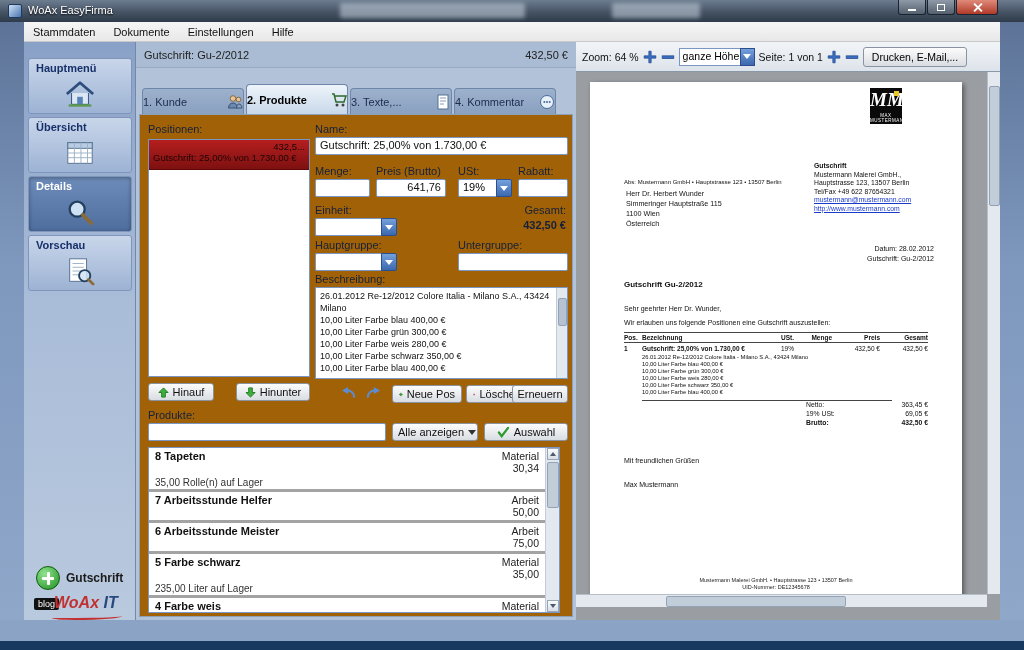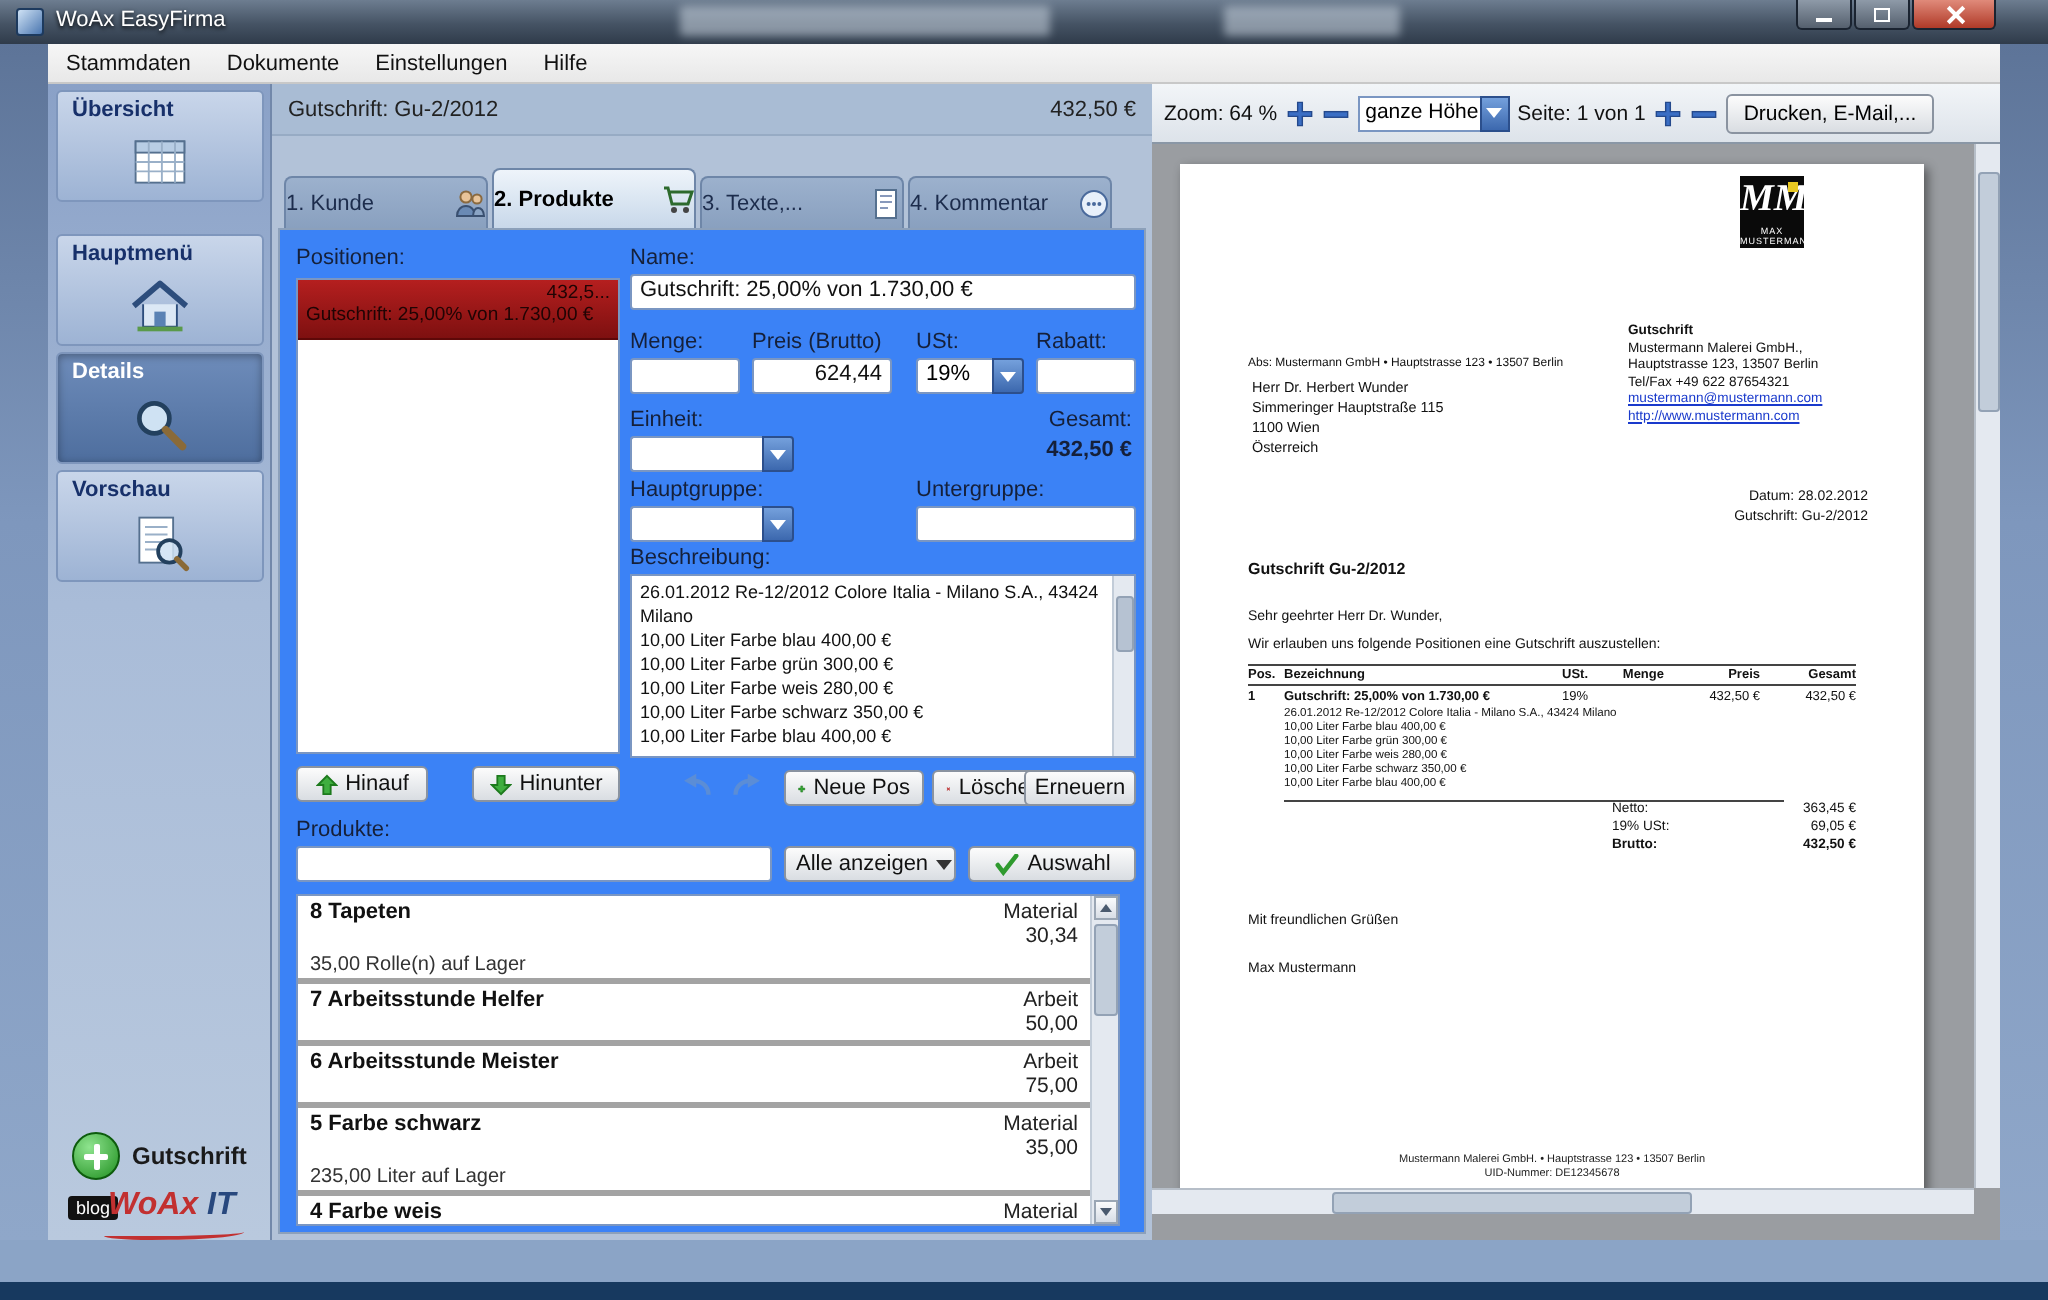--- a/index.html
+++ b/index.html
@@ -60,21 +60,21 @@
   .center-header { position:absolute; left:0; top:0; width:440px; height:26px; background:#a9bcd4;
     display:flex; align-items:center; justify-content:space-between; padding:0 8px; border-bottom:1px solid #97abc4; }
   .ch-title,.ch-total { font-size:11px; color:#222; }
   .tabstrip { position:absolute; left:6px; top:42px; height:30px; display:flex; align-items:flex-end; }
   .tab { width:102px; height:26px; margin-right:2px; border:1px solid #6e86a8; border-bottom:none; border-radius:4px 4px 0 0;
     background:linear-gradient(180deg,#9cb1cd,#89a0bf); display:flex; align-items:center; justify-content:space-between; gap:4px;
     font-size:11px; color:#1c2c4c; cursor:pointer; }
   .tab.sel { height:30px; background:linear-gradient(180deg,#eef4fa,#c8d8ea); font-weight:bold; color:#000; }
   .tab svg { width:16px; height:16px; }
   .form-panel { position:absolute; left:3px; top:72px; width:434px; height:503px;
-    background:#3b82f6; border:1px solid #8ca0ba; }
+    background:#a16207; border:1px solid #8ca0ba; }
 
   .lbl { position:absolute; font-size:11px; color:#15203a; white-space:nowrap; }
   .tb { position:absolute; background:#fff; border:1px solid #7a96c2; border-radius:2px;
     font-size:11px; color:#111; padding:1px 4px; height:18px; overflow:hidden; white-space:nowrap; }
   .combo { position:absolute; height:18px; display:flex; }
   .combo .cv { flex:1; background:#fff; border:1px solid #7a96c2; border-right:none; border-radius:2px 0 0 2px;
     font-size:11px; padding:1px 4px; overflow:hidden; white-space:nowrap; }
   .combo .ca { width:16px; background:linear-gradient(180deg,#74a0dc,#3c68ae); border:1px solid #2c4f8c; border-radius:0 2px 2px 0;
     display:flex; align-items:center; justify-content:center; cursor:pointer; }
   .tri-dn { width:0; height:0; border-left:4px solid transparent; border-right:4px solid transparent; border-top:5px solid #fff; }
@@ -183,37 +183,37 @@
     <span class="menu-item">Stammdaten</span>
     <span class="menu-item">Dokumente</span>
     <span class="menu-item">Einstellungen</span>
     <span class="menu-item">Hilfe</span>
   </div>
 
   <div class="abs glass-l"></div>
   <div class="abs glass-r"></div>
 
   <div class="abs sidebar">
-    <div class="side-item">
-      <span class="side-label">Übersicht</span>
-      <svg class="side-icon" viewBox="0 0 32 32">
-        <rect x="3" y="5" width="26" height="22" fill="#ffffff" stroke="#55708f"></rect>
-        <rect x="3" y="5" width="26" height="6" fill="#b8cde4" stroke="#55708f"></rect>
-        <path d="M3 16h26M3 21h26M10 5v22M17 5v22M24 5v22" stroke="#9ab0c8" fill="none"></path>
-      </svg>
-    </div>
     <div class="side-item side-first">
       <span class="side-label">Hauptmenü</span>
       <svg class="side-icon" viewBox="0 0 32 32">
         <path d="M2 16 16 4l14 12" fill="none" stroke="#2d4d7c" stroke-width="3" stroke-linejoin="round"></path>
         <path d="M7 15v12h18V15" fill="#dce8f5" stroke="#2d4d7c"></path>
         <rect x="13" y="19" width="6" height="8" fill="#5a82b4"></rect>
         <rect x="4" y="27" width="24" height="2.5" fill="#5a9a4a"></rect>
       </svg>
     </div>
+    <div class="side-item">
+      <span class="side-label">Übersicht</span>
+      <svg class="side-icon" viewBox="0 0 32 32">
+        <rect x="3" y="5" width="26" height="22" fill="#ffffff" stroke="#55708f"></rect>
+        <rect x="3" y="5" width="26" height="6" fill="#b8cde4" stroke="#55708f"></rect>
+        <path d="M3 16h26M3 21h26M10 5v22M17 5v22M24 5v22" stroke="#9ab0c8" fill="none"></path>
+      </svg>
+    </div>
     <div class="side-item sel">
       <span class="side-label">Details</span>
       <svg class="side-icon" viewBox="0 0 32 32">
         <circle cx="13" cy="13" r="8" fill="#cfe2f3" stroke="#23405e" stroke-width="2.5"></circle>
         <line x1="19" y1="19" x2="28" y2="28" stroke="#8a6a38" stroke-width="4" stroke-linecap="round"></line>
       </svg>
     </div>
     <div class="side-item">
       <span class="side-label">Vorschau</span>
       <svg class="side-icon" viewBox="0 0 32 32">
@@ -299,21 +299,21 @@
       </div>
 
       <span class="lbl" style="left:175px;top:8px">Name:</span>
       <div class="tb" style="left:175px;top:22px;width:253px">Gutschrift: 25,00% von 1.730,00 €</div>
 
       <span class="lbl" style="left:175px;top:50px">Menge:</span>
       <span class="lbl" style="left:236px;top:50px">Preis (Brutto)</span>
       <span class="lbl" style="left:318px;top:50px">USt:</span>
       <span class="lbl" style="left:378px;top:50px">Rabatt:</span>
       <div class="tb" style="left:175px;top:64px;width:55px"></div>
-      <div class="tb" style="left:236px;top:64px;width:70px;text-align:right">624,44</div>
+      <div class="tb" style="left:236px;top:64px;width:70px;text-align:right">641,76</div>
       <div class="combo" style="left:318px;top:64px;width:54px">
         <span class="cv">19%</span>
         <span class="ca">
             <i class="tri-dn"></i>
           </span>
       </div>
       <div class="tb" style="left:378px;top:64px;width:50px"></div>
 
       <span class="lbl" style="left:175px;top:89px">Einheit:</span>
       <div class="combo" style="left:175px;top:103px;width:82px">

